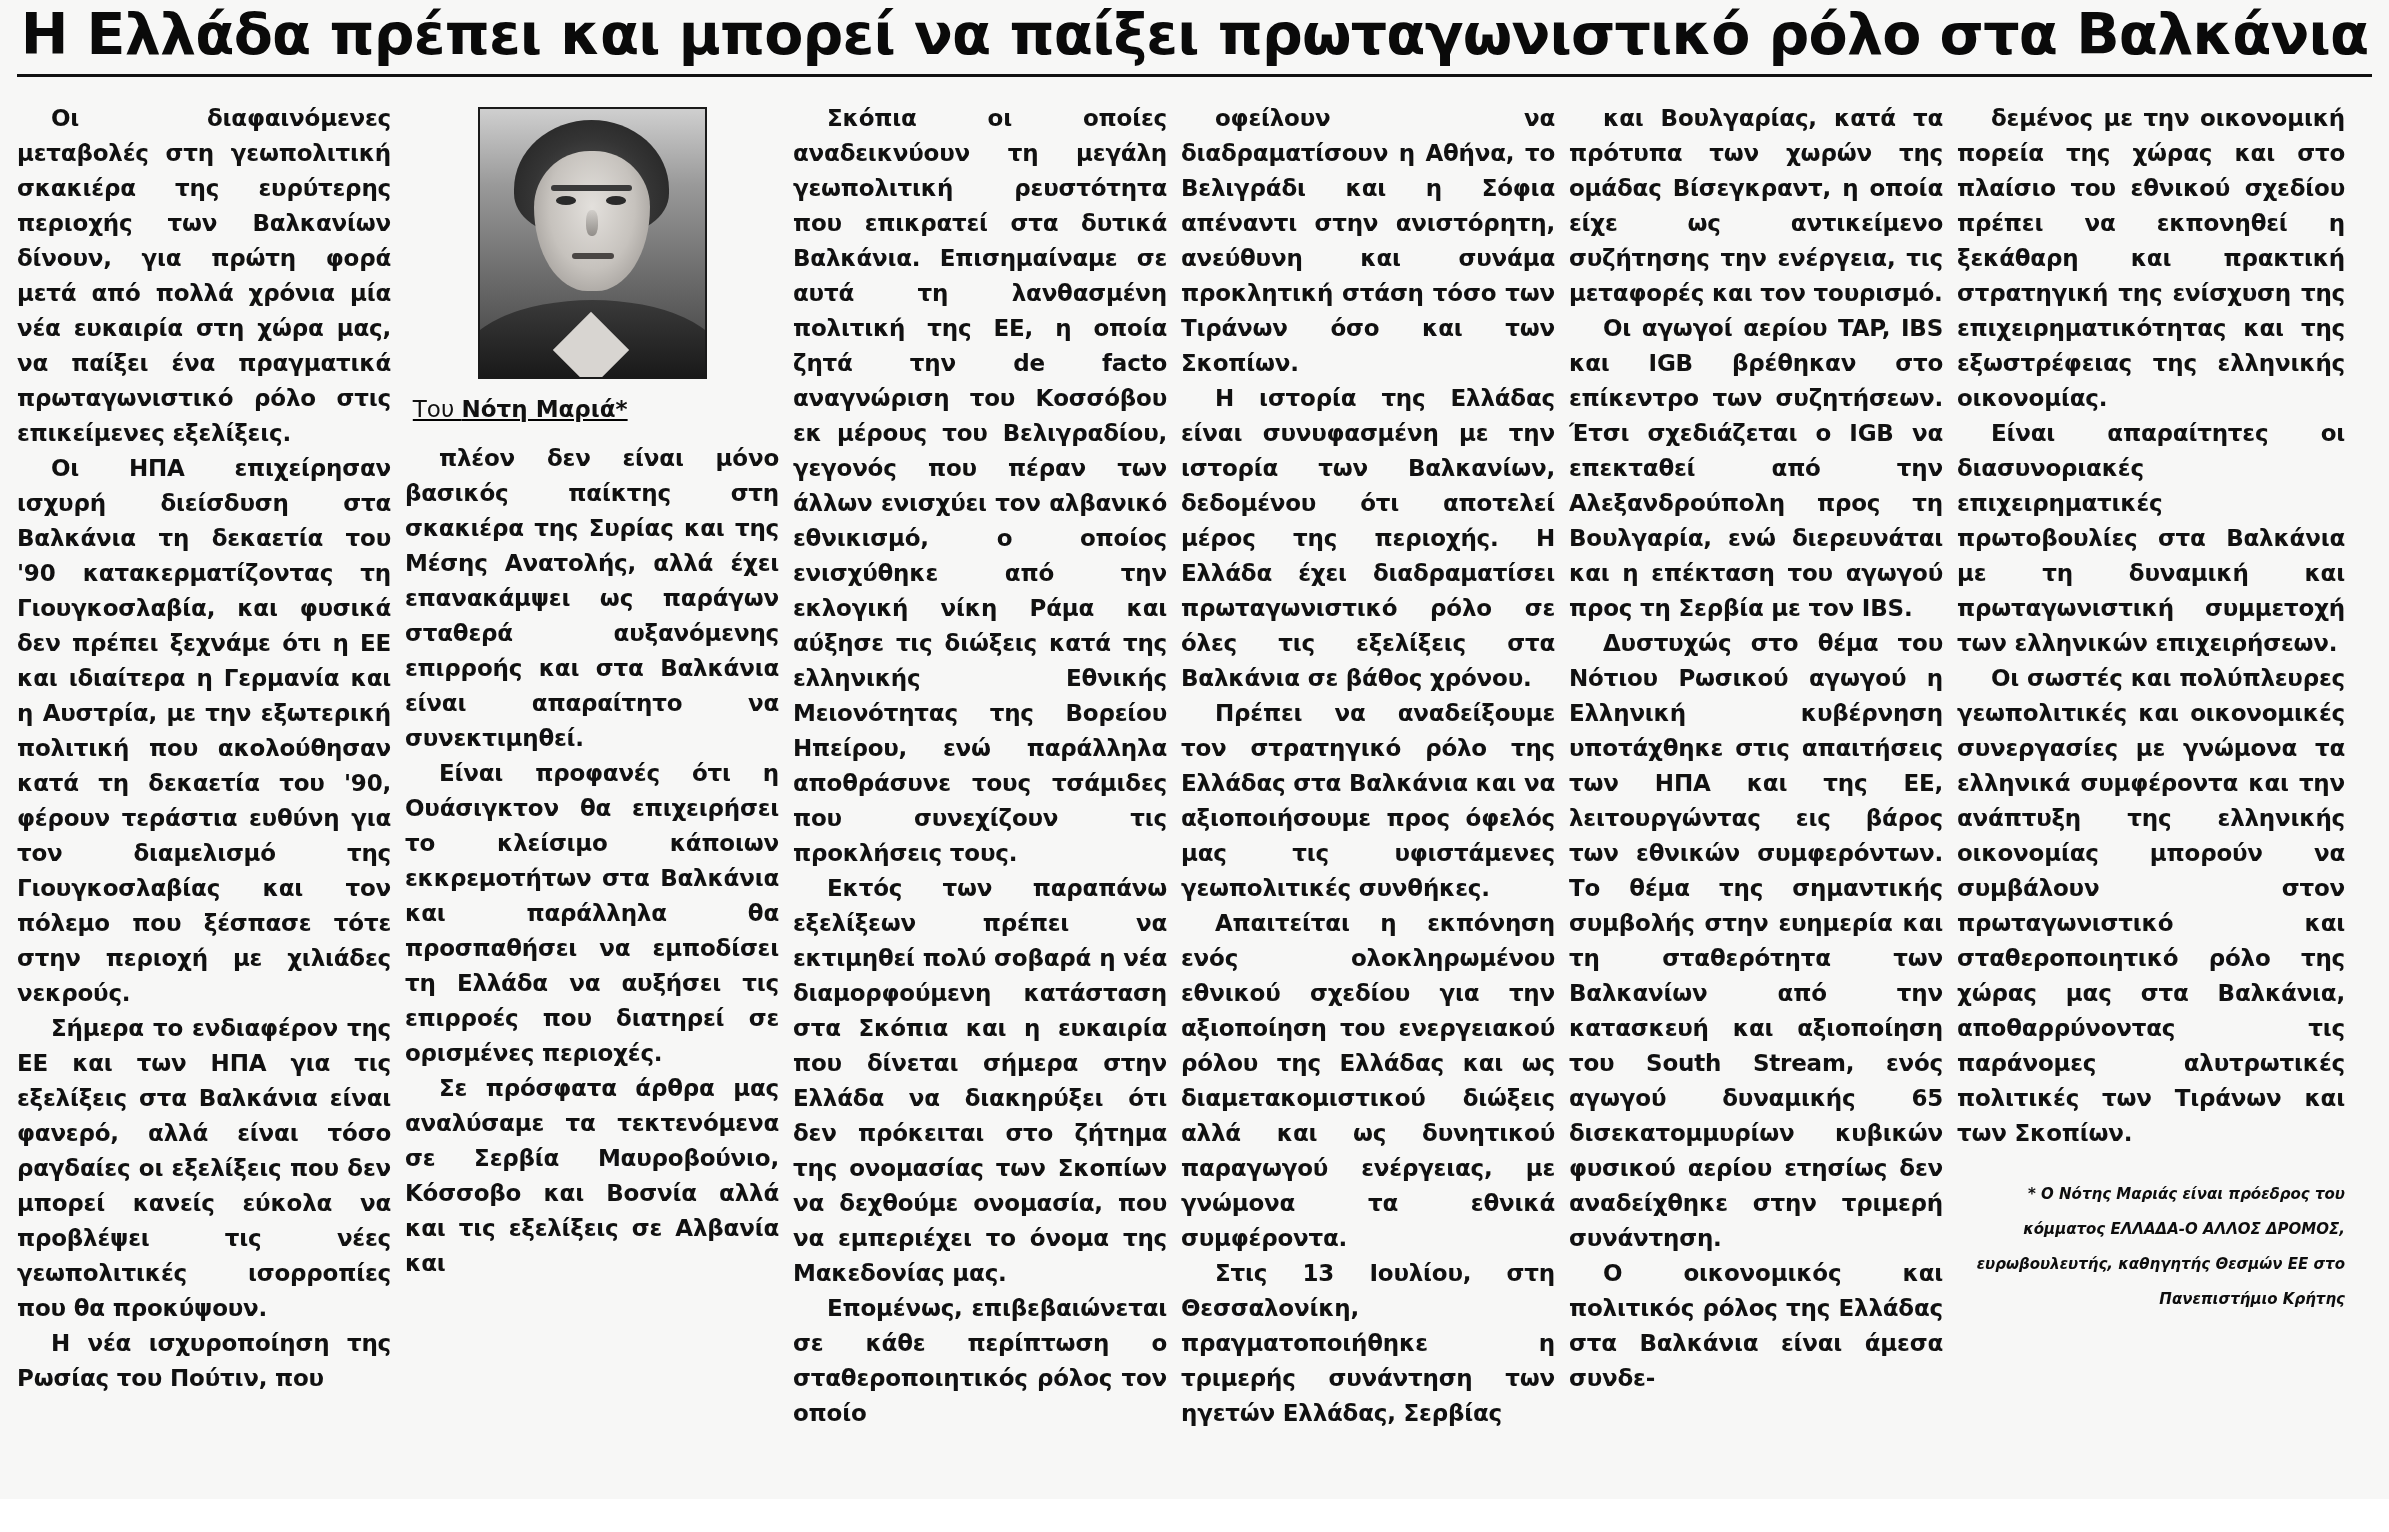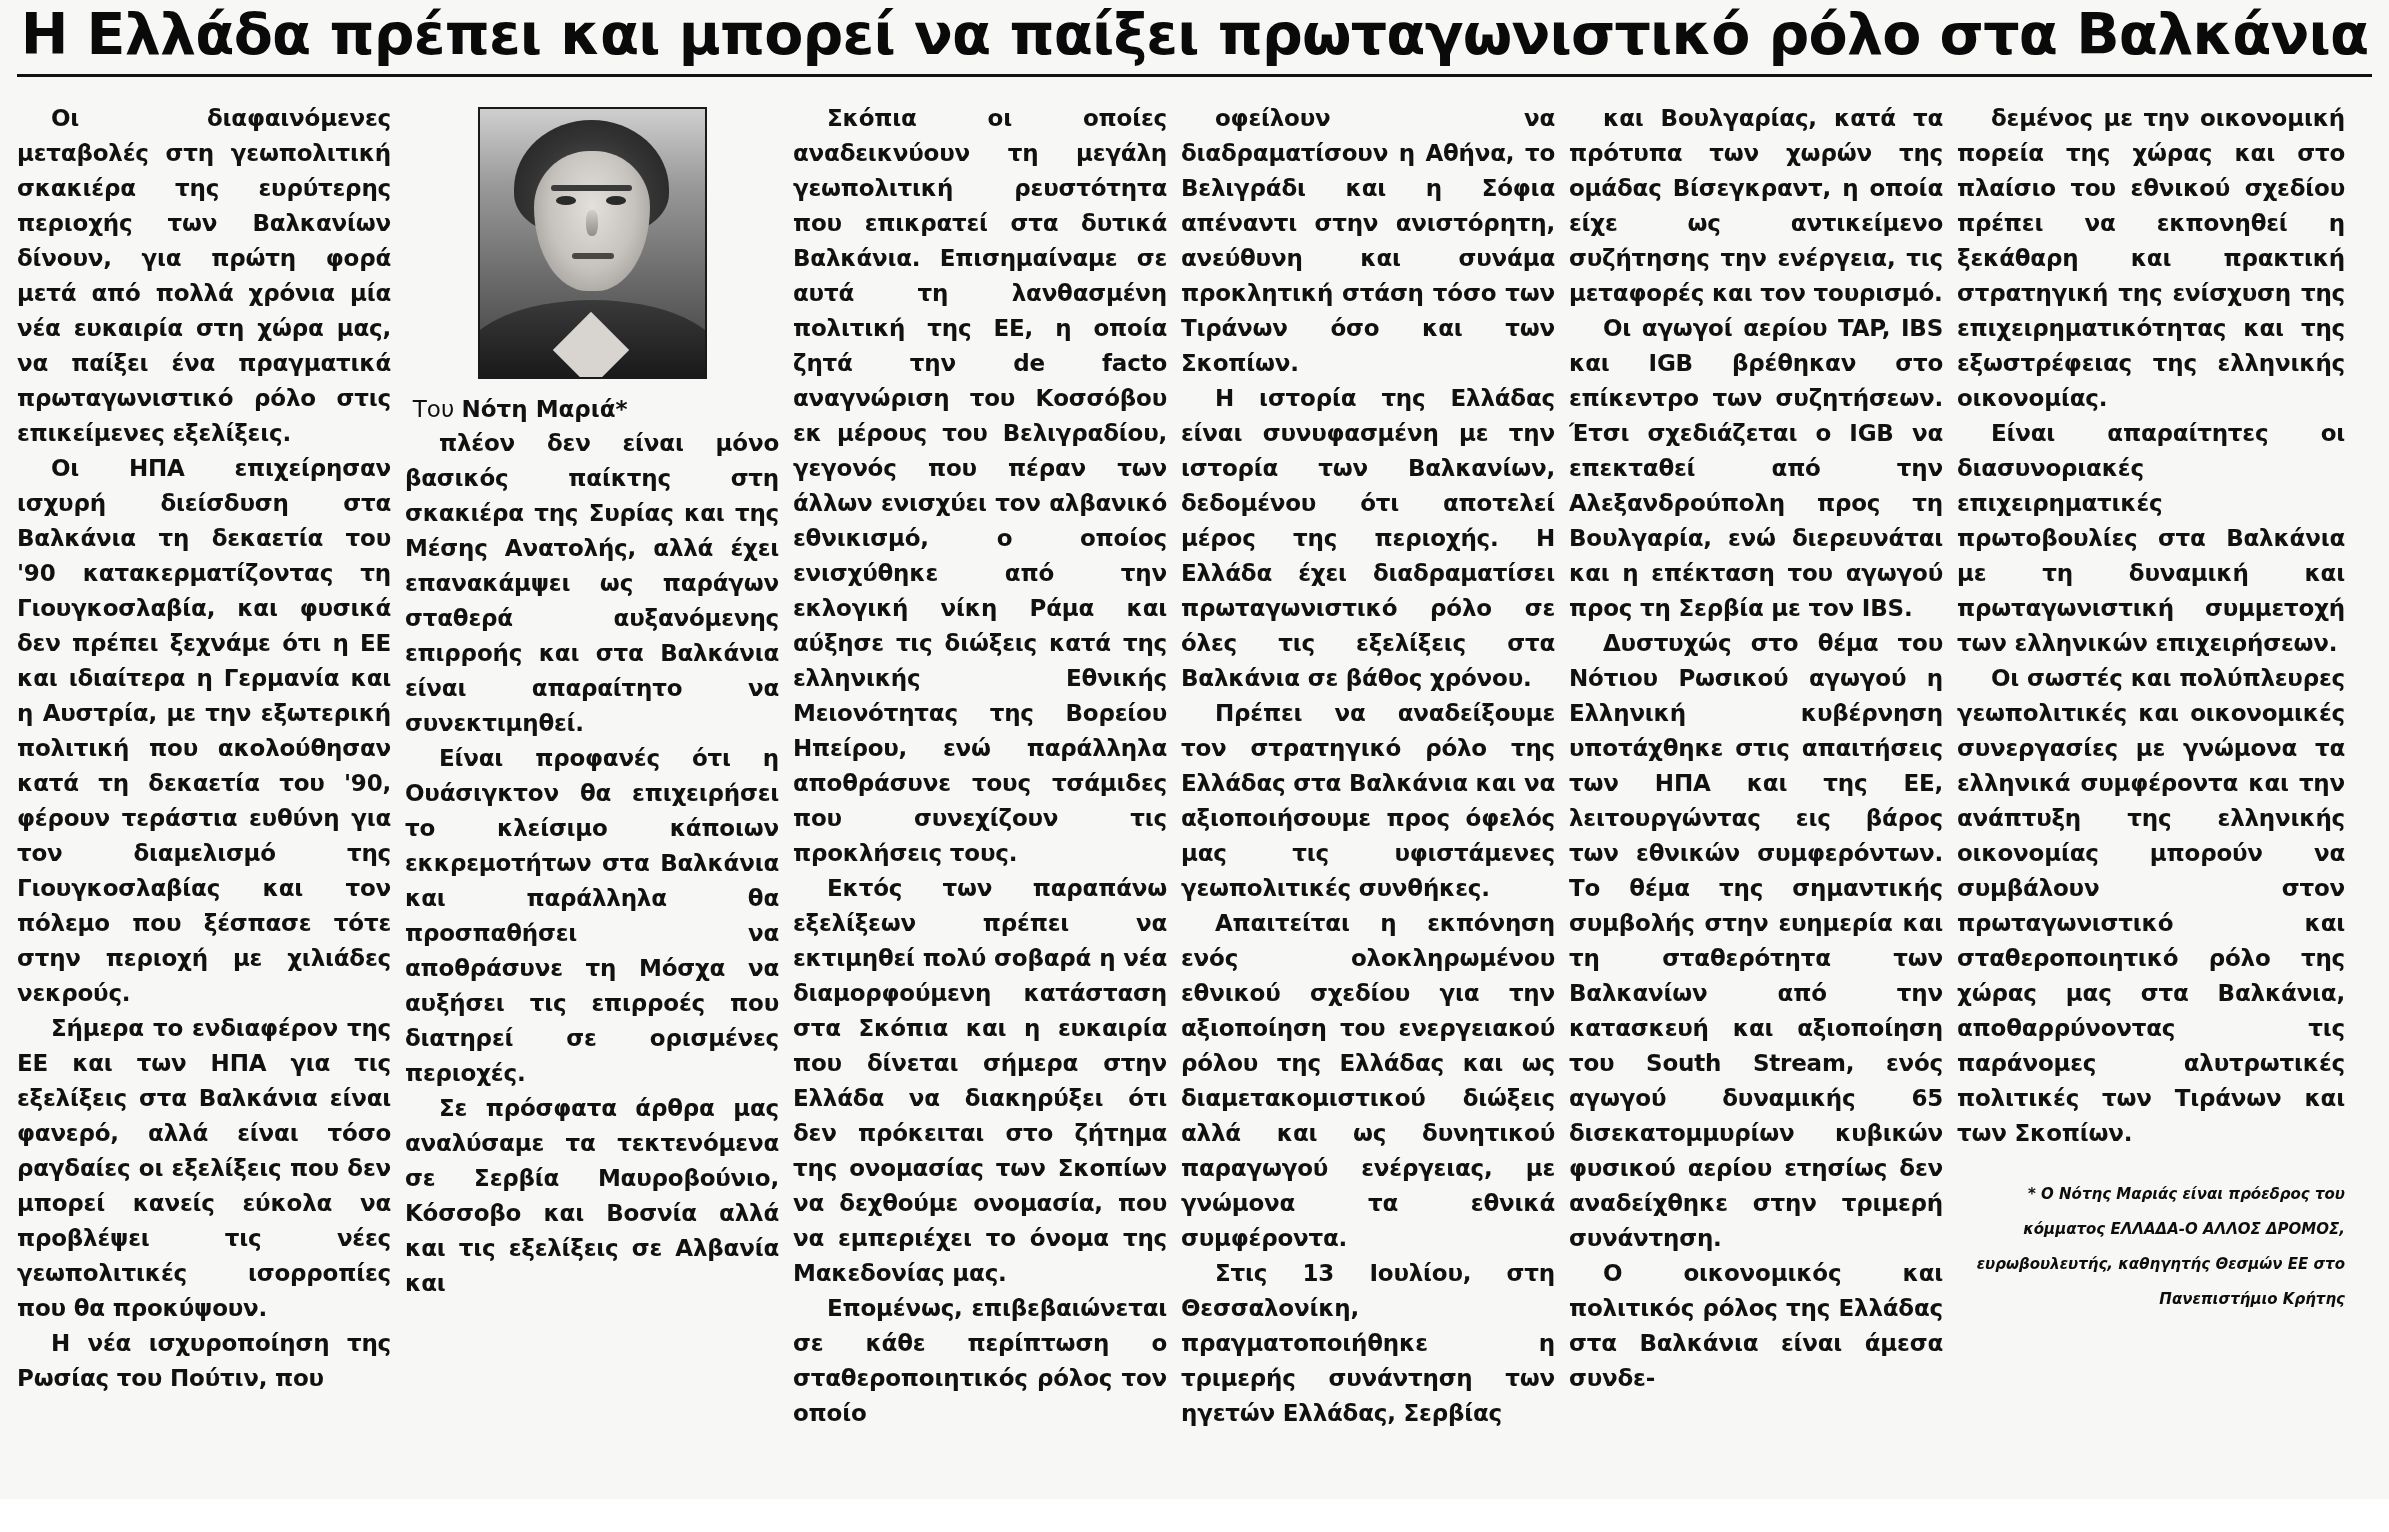--- a/index.html
+++ b/index.html
@@ -73,21 +73,22 @@
     letter-spacing: -0.2px;
     word-spacing: 0px;
     color: #111;
     font-weight: bold;
   }
   p.body + p.body { margin-top: 0; }
 
   
   .photo-block {
     width: 100%;
-    margin-bottom: 0;
+    margin-bottom: 15px;
+    text-decoration: underline;
   }
   .photo {
     width: 225px;
     height: 268px;
     margin: 6.2px auto 0 auto;
     border: 2.3px solid #1a1a1a;
     position: relative;
     overflow: hidden;
     background: #8d8d8d;
   }
@@ -205,21 +206,21 @@
           <div class="nose"></div>
           <div class="mouth"></div>
           <div class="shoulders"></div>
           <div class="collar"></div>
         </div>
         <div class="byline">
           <span class="lead">Του </span><span class="name">Νότη Μαριά*</span>
         </div>
       </div>
       <p class="body">πλέον δεν είναι μόνο βασικός παίκτης στη σκακιέρα της Συρίας και της Μέσης Ανατολής, αλλά έχει επανακάμψει ως παράγων σταθερά αυξανόμενης επιρροής και στα Βαλκάνια είναι απαραίτητο να συνεκτιμηθεί.</p>
-      <p class="body">Είναι προφανές ότι η Ουάσιγκτον θα επιχειρήσει το κλείσιμο κάποιων εκκρεμοτήτων στα Βαλκάνια και παράλληλα θα προσπαθήσει να αποθράσυνε τη Μόσχα να αυξήσει τις επιρροές που διατηρεί σε ορισμένες περιοχές.</p>
+      <p class="body">Είναι προφανές ότι η Ουάσιγκτον θα επιχειρήσει το κλείσιμο κάποιων εκκρεμοτήτων στα Βαλκάνια και παράλληλα θα προσπαθήσει να εμποδίσει τη Ελλάδα να αυξήσει τις επιρροές που διατηρεί σε ορισμένες περιοχές.</p>
       <p class="body">Σε πρόσφατα άρθρα μας αναλύσαμε τα τεκτενόμενα σε Σερβία Μαυροβούνιο, Κόσσοβο και Βοσνία αλλά και τις εξελίξεις σε Αλβανία και</p>
     </div>
 
     <div class="col">
       <p class="body">Σκόπια οι οποίες αναδεικνύουν τη μεγάλη γεωπολιτική ρευστότητα που επικρατεί στα δυτικά Βαλκάνια. Επισημαίναμε σε αυτά τη λανθασμένη πολιτική της ΕΕ, η οποία ζητά την de facto αναγνώριση του Κοσσόβου εκ μέρους του Βελιγραδίου, γεγονός που πέραν των άλλων ενισχύει τον αλβανικό εθνικισμό, ο οποίος ενισχύθηκε από την εκλογική νίκη Ράμα και αύξησε τις διώξεις κατά της ελληνικής Εθνικής Μειονότητας της Βορείου Ηπείρου, ενώ παράλληλα αποθράσυνε τους τσάμιδες που συνεχίζουν τις προκλήσεις τους.</p>
       <p class="body">Εκτός των παραπάνω εξελίξεων πρέπει να εκτιμηθεί πολύ σοβαρά η νέα διαμορφούμενη κατάσταση στα Σκόπια και η ευκαιρία που δίνεται σήμερα στην Ελλάδα να διακηρύξει ότι δεν πρόκειται στο ζήτημα της ονομασίας των Σκοπίων να δεχθούμε ονομασία, που να εμπεριέχει το όνομα της Μακεδονίας μας.</p>
       <p class="body">Επομένως, επιβεβαιώνεται σε κάθε περίπτωση ο σταθεροποιητικός ρόλος τον οποίο</p>
     </div>
 
     <div class="col">

